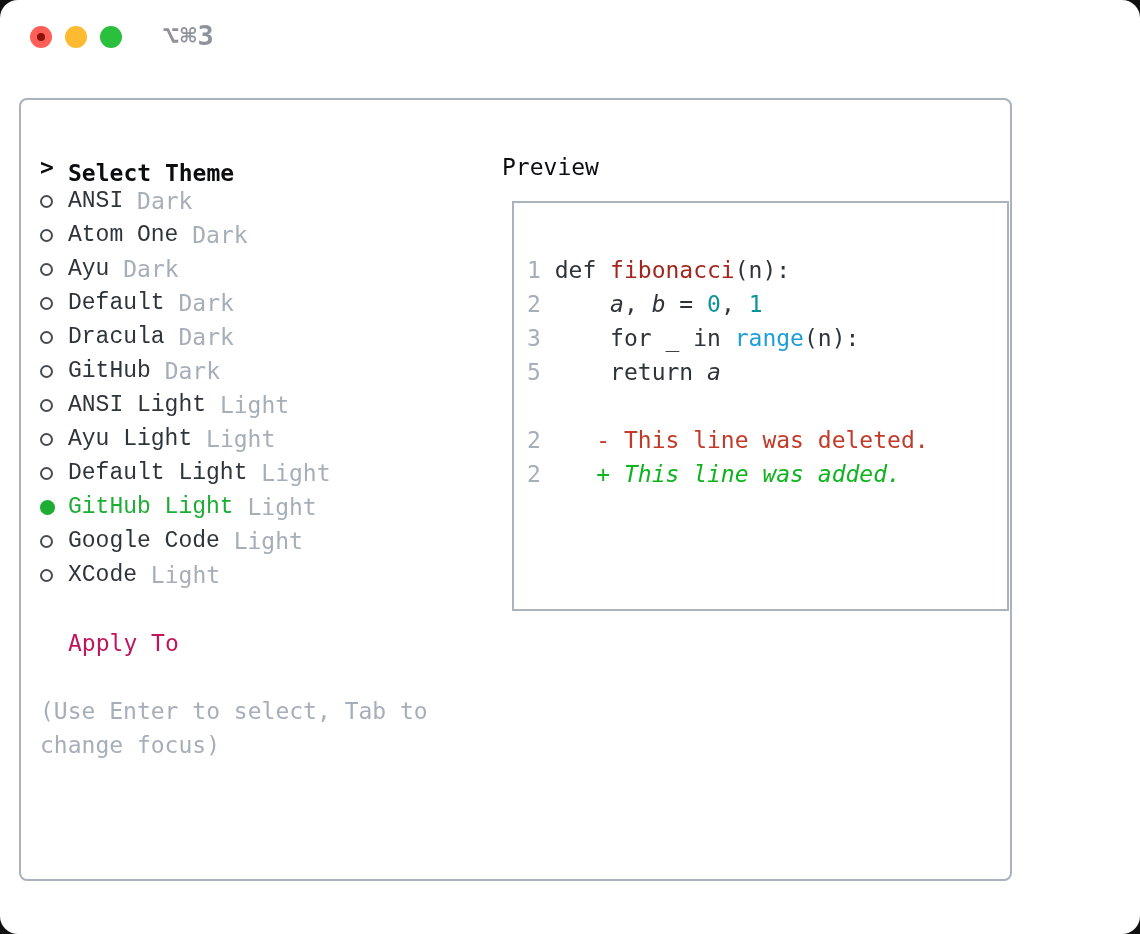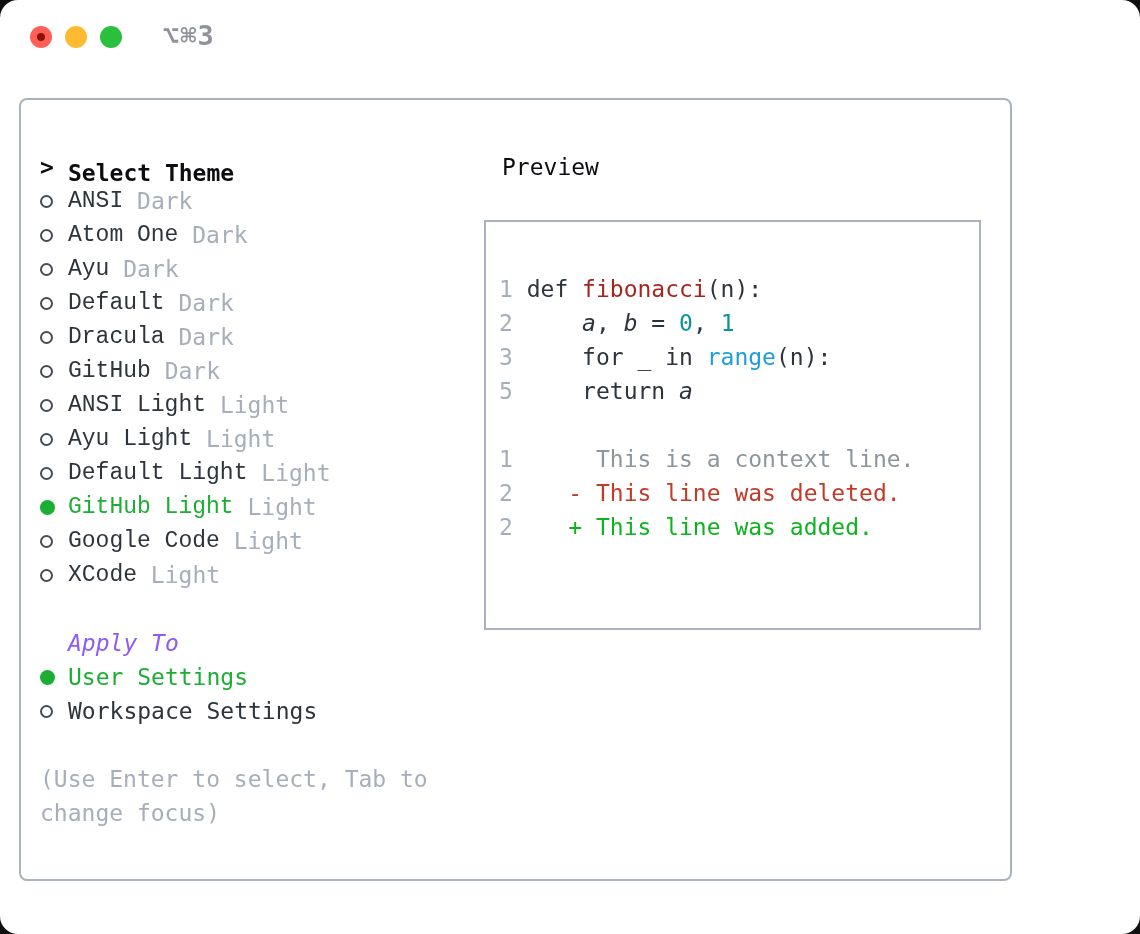--- a/index.html
+++ b/index.html
@@ -43,45 +43,45 @@
   .left-col{position:absolute;left:19px;top:50px;width:440px;}
   .row{display:flex;align-items:center;height:34px;font-size:23px;color:var(--ink);}
   .pfx{width:28px;display:flex;align-items:center;flex:none;}
   .caret-glyph{font-weight:700;color:var(--black);}
   .ring{width:13px;height:13px;border:2px solid #454c54;border-radius:50%;}
   .filled{width:15px;height:15px;background:var(--green);border-radius:50%;}
   .hdr{font-weight:700;color:var(--black);white-space:pre;margin-top:11px;}
   .tname{white-space:pre;font-family:Liberation Mono, monospace;}
   .tname.sel{color:var(--green);}
   .ttag{color:var(--gray);margin-left:1ch;white-space:pre;}
-  .apply-hdr{color:#8b5cf6;white-space:pre;font-style:italic;}
+  .apply-hdr{color:#be185d;white-space:pre;}
   .opt-label{white-space:pre;}
   .opt-label.sel{color:var(--green);}
   .spacer{height:34px;}
   .hint-line{height:34px;line-height:34px;font-size:23px;color:var(--gray);white-space:pre;}
   
   .preview-header{
     position:absolute;left:481px;top:50px;height:34px;line-height:34px;
     font-size:23px;font-weight:400;color:var(--black);
   }
   .preview-box{
-    position:absolute;left:463px;top:101px;width:497px;height:410px;
-    border:2px solid var(--border);background:#fff;overflow:hidden;margin-top:19px;
+    position:absolute;left:491px;top:101px;width:497px;height:410px;
+    border:2px solid var(--border);background:#fff;overflow:hidden;
   }
   .preview-lines{padding:50px 0 0 13px;}
   .pline{height:34px;line-height:34px;font-size:23px;white-space:pre;}
   .ln{color:var(--gray);}
   .s-code{color:var(--ink);}
   .s-func{color:var(--func);}
   .s-num{color:var(--tealnum);}
   .s-builtin{color:var(--builtin);}
   .s-var{color:var(--ink);font-style:italic;}
   .s-context{color:var(--context);}
   .s-deleted{color:var(--deleted);}
-  .s-added{color:var(--added);}
+  .s-added{color:var(--added);font-style:italic;}
 </style>
 </head>
 <body>
 
 <div class="screen">
 
   <div class="titlebar">
     <div class="traffic-lights">
       <span class="tl red">
           <span class="dot"></span>
@@ -189,52 +189,37 @@
           </div>
         </div>
 
       <div class="spacer"></div>
 
       <div class="row">
         <span class="pfx"></span>
         <span class="apply-hdr">Apply To</span>
       </div>
 
-      <div id="applyList">
-          <div class="row">
-            <span class="pfx">
-              <span class="filled"></span>
-            </span>
-            <span class="opt-label sel">User Settings</span>
-          </div>
-          <div class="row">
-            <span class="pfx">
-              <span class="ring"></span>
-            </span>
-            <span class="opt-label">Workspace Settings</span>
-          </div>
-        </div>
 
       <div class="spacer"></div>
 
       <div id="hintLines">
           <div class="hint-line">(Use Enter to select, Tab to</div>
           <div class="hint-line">change focus)</div>
         </div>
     </div>
 
     <div class="preview-header">Preview</div>
 
     <div class="preview-box">
       <div class="preview-lines" id="previewLines">
           <div class="pline"><span class="ln">1 </span><span class="s-code">def </span><span class="s-func">fibonacci</span><span class="s-code">(n):</span></div>
           <div class="pline"><span class="ln">2 </span><span class="s-code">    </span><span class="s-var">a</span><span class="s-code">, </span><span class="s-var">b</span><span class="s-code"> = </span><span class="s-num">0</span><span class="s-code">, </span><span class="s-num">1</span></div>
           <div class="pline"><span class="ln">3 </span><span class="s-code">    for _ in </span><span class="s-builtin">range</span><span class="s-code">(n):</span></div>
           <div class="pline"><span class="ln">5 </span><span class="s-code">    return </span><span class="s-var">a</span></div>
           <div class="pline"><span class="ln"></span></div>
-          <div class="pline"><span class="ln">1 </span><span class="s-context">     This is a context line.</span></div>
           <div class="pline"><span class="ln">2 </span><span class="s-code">   </span><span class="s-deleted">- This line was deleted.</span></div>
           <div class="pline"><span class="ln">2 </span><span class="s-code">   </span><span class="s-added">+ This line was added.</span></div>
         </div>
     </div>
 
   </div>
 </div>
 
 </body></html>

